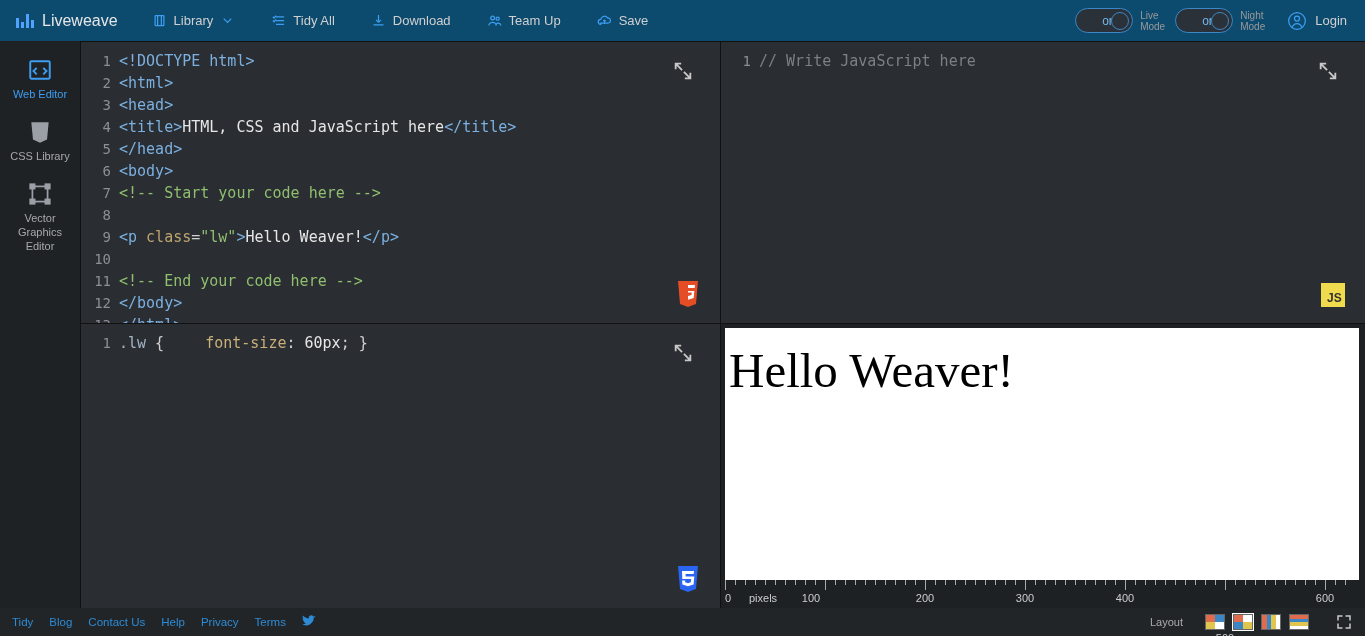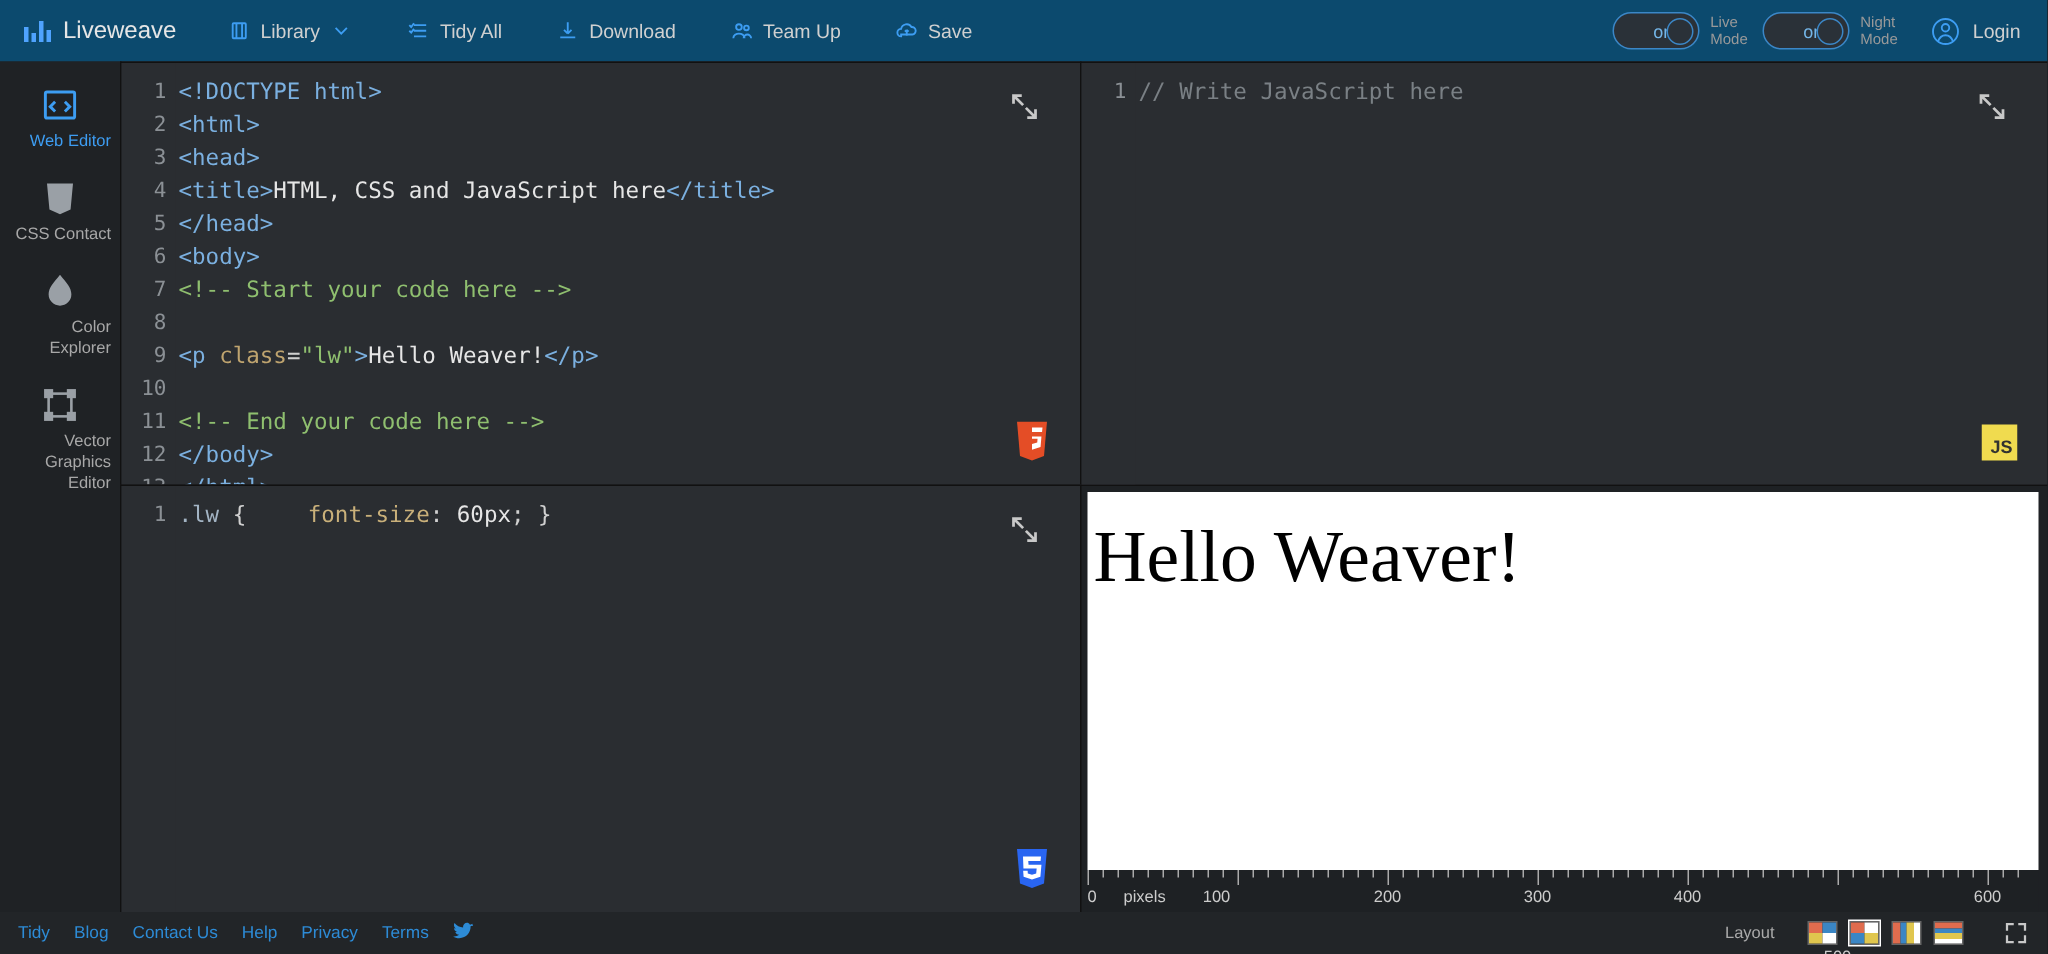--- a/index.html
+++ b/index.html
@@ -56,21 +56,21 @@
   width:80px;
   background:#1f2225;
   display:flex;
   flex-direction:column;
   align-items:center;
   padding-top:6px;
 }
 .side-item{
   width:72px;
   padding:10px 2px 8px 2px;
-  text-align:right;
+  text-align:center;
   font-size:11px;
   line-height:14px;
   color:#a8a8a8;
   cursor:pointer;
 }
 .side-item.active{ color:#3d9df2;}
 .side-item svg{ width:28px; height:26px; display:block; margin:0 auto 4px auto;}
 
 .panes {
   flex:1;
@@ -295,27 +295,21 @@
       <svg viewBox="0 0 24 24" fill="none" stroke="#3d9df2" stroke-width="1.8">
           <rect x="3" y="4" width="18" height="16" rx="1"></rect>
           <path d="M9 10l-3 3 3 3M15 10l3 3-3 3"></path>
         </svg>
       <span>Web Editor</span>
     </div>
     <div class="side-item">
       <svg viewBox="0 0 24 24" fill="#9aa0a6">
           <path d="M4 3h16l-1.5 16L12 22l-6.5-3L4 3z"></path>
         </svg>
-      <span>CSS Contact</span>
-    </div>
-    <div class="side-item">
-      <svg viewBox="0 0 24 24" fill="#9aa0a6">
-          <path d="M12 2c4 5 7 8 7 12a7 7 0 11-14 0c0-4 3-7 7-12z"></path>
-        </svg>
-      <span>Color Explorer</span>
+      <span>CSS Library</span>
     </div>
     <div class="side-item">
       <svg viewBox="0 0 24 24" fill="none" stroke="#9aa0a6" stroke-width="1.6">
           <rect x="5" y="5" width="14" height="14"></rect>
           <rect x="3" y="3" width="4" height="4" fill="#9aa0a6"></rect>
           <rect x="17" y="3" width="4" height="4" fill="#9aa0a6"></rect>
           <rect x="3" y="17" width="4" height="4" fill="#9aa0a6"></rect>
           <rect x="17" y="17" width="4" height="4" fill="#9aa0a6"></rect>
         </svg>
       <span>Vector Graphics Editor</span>

